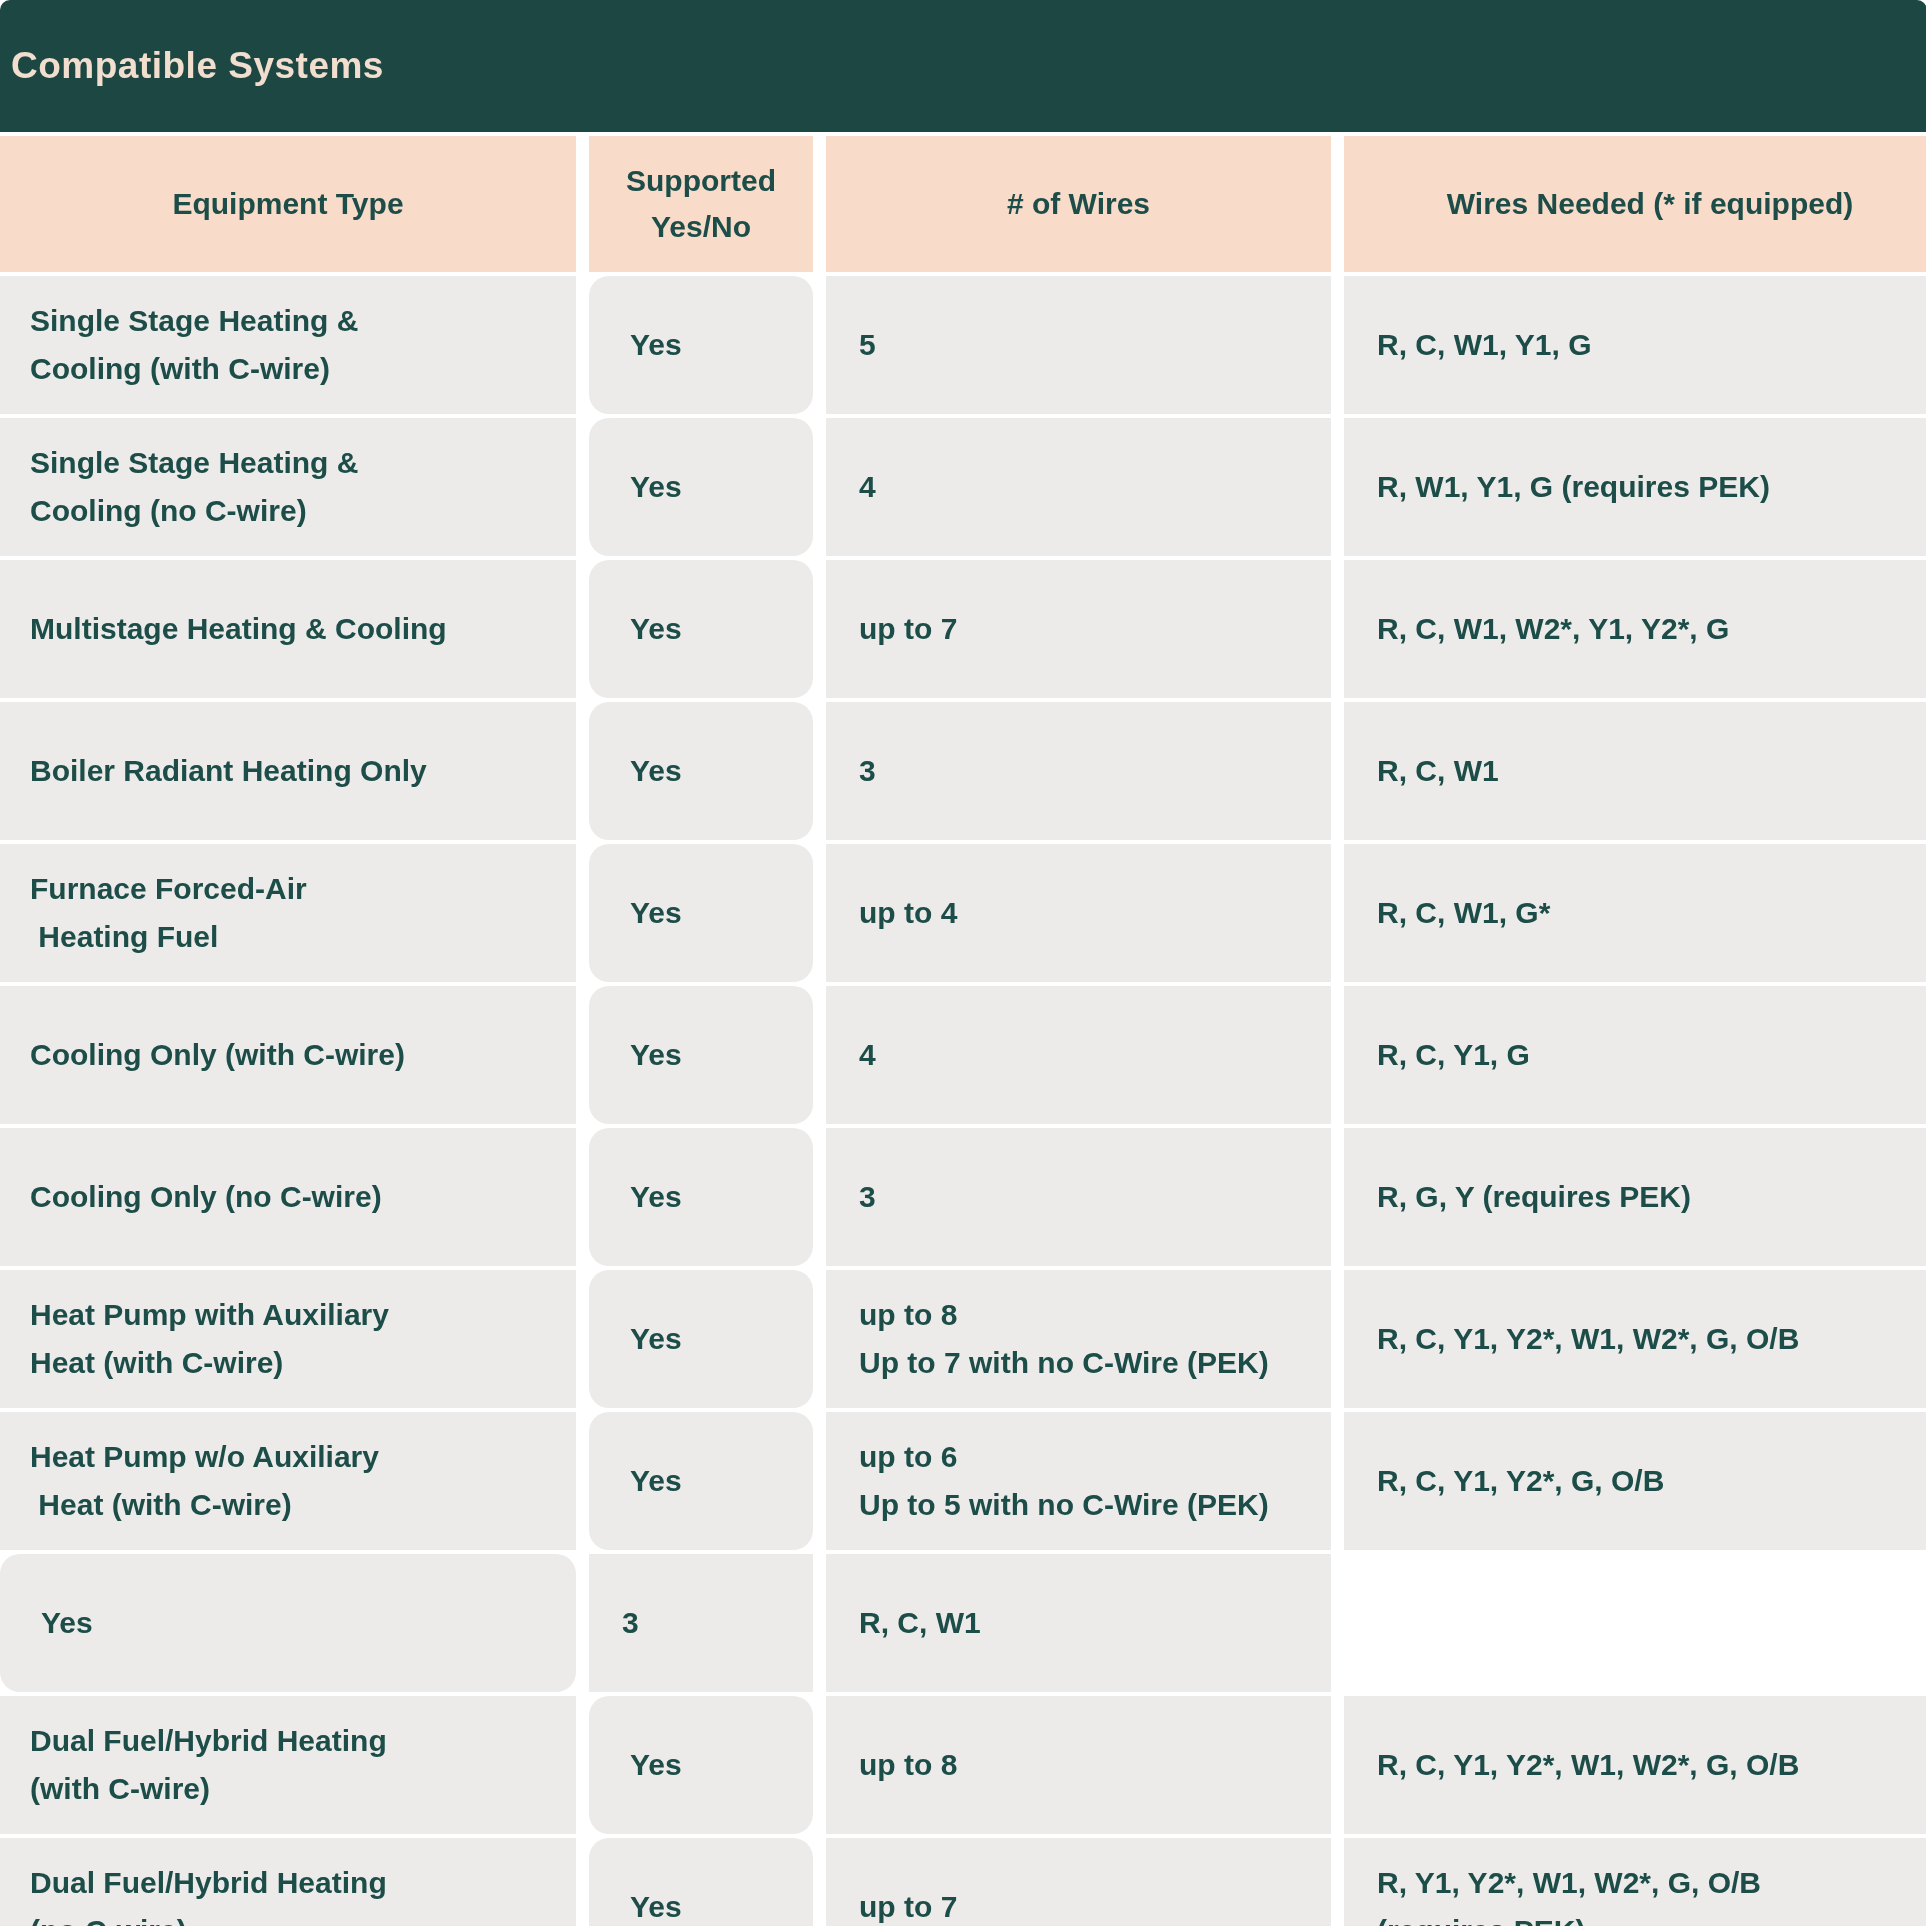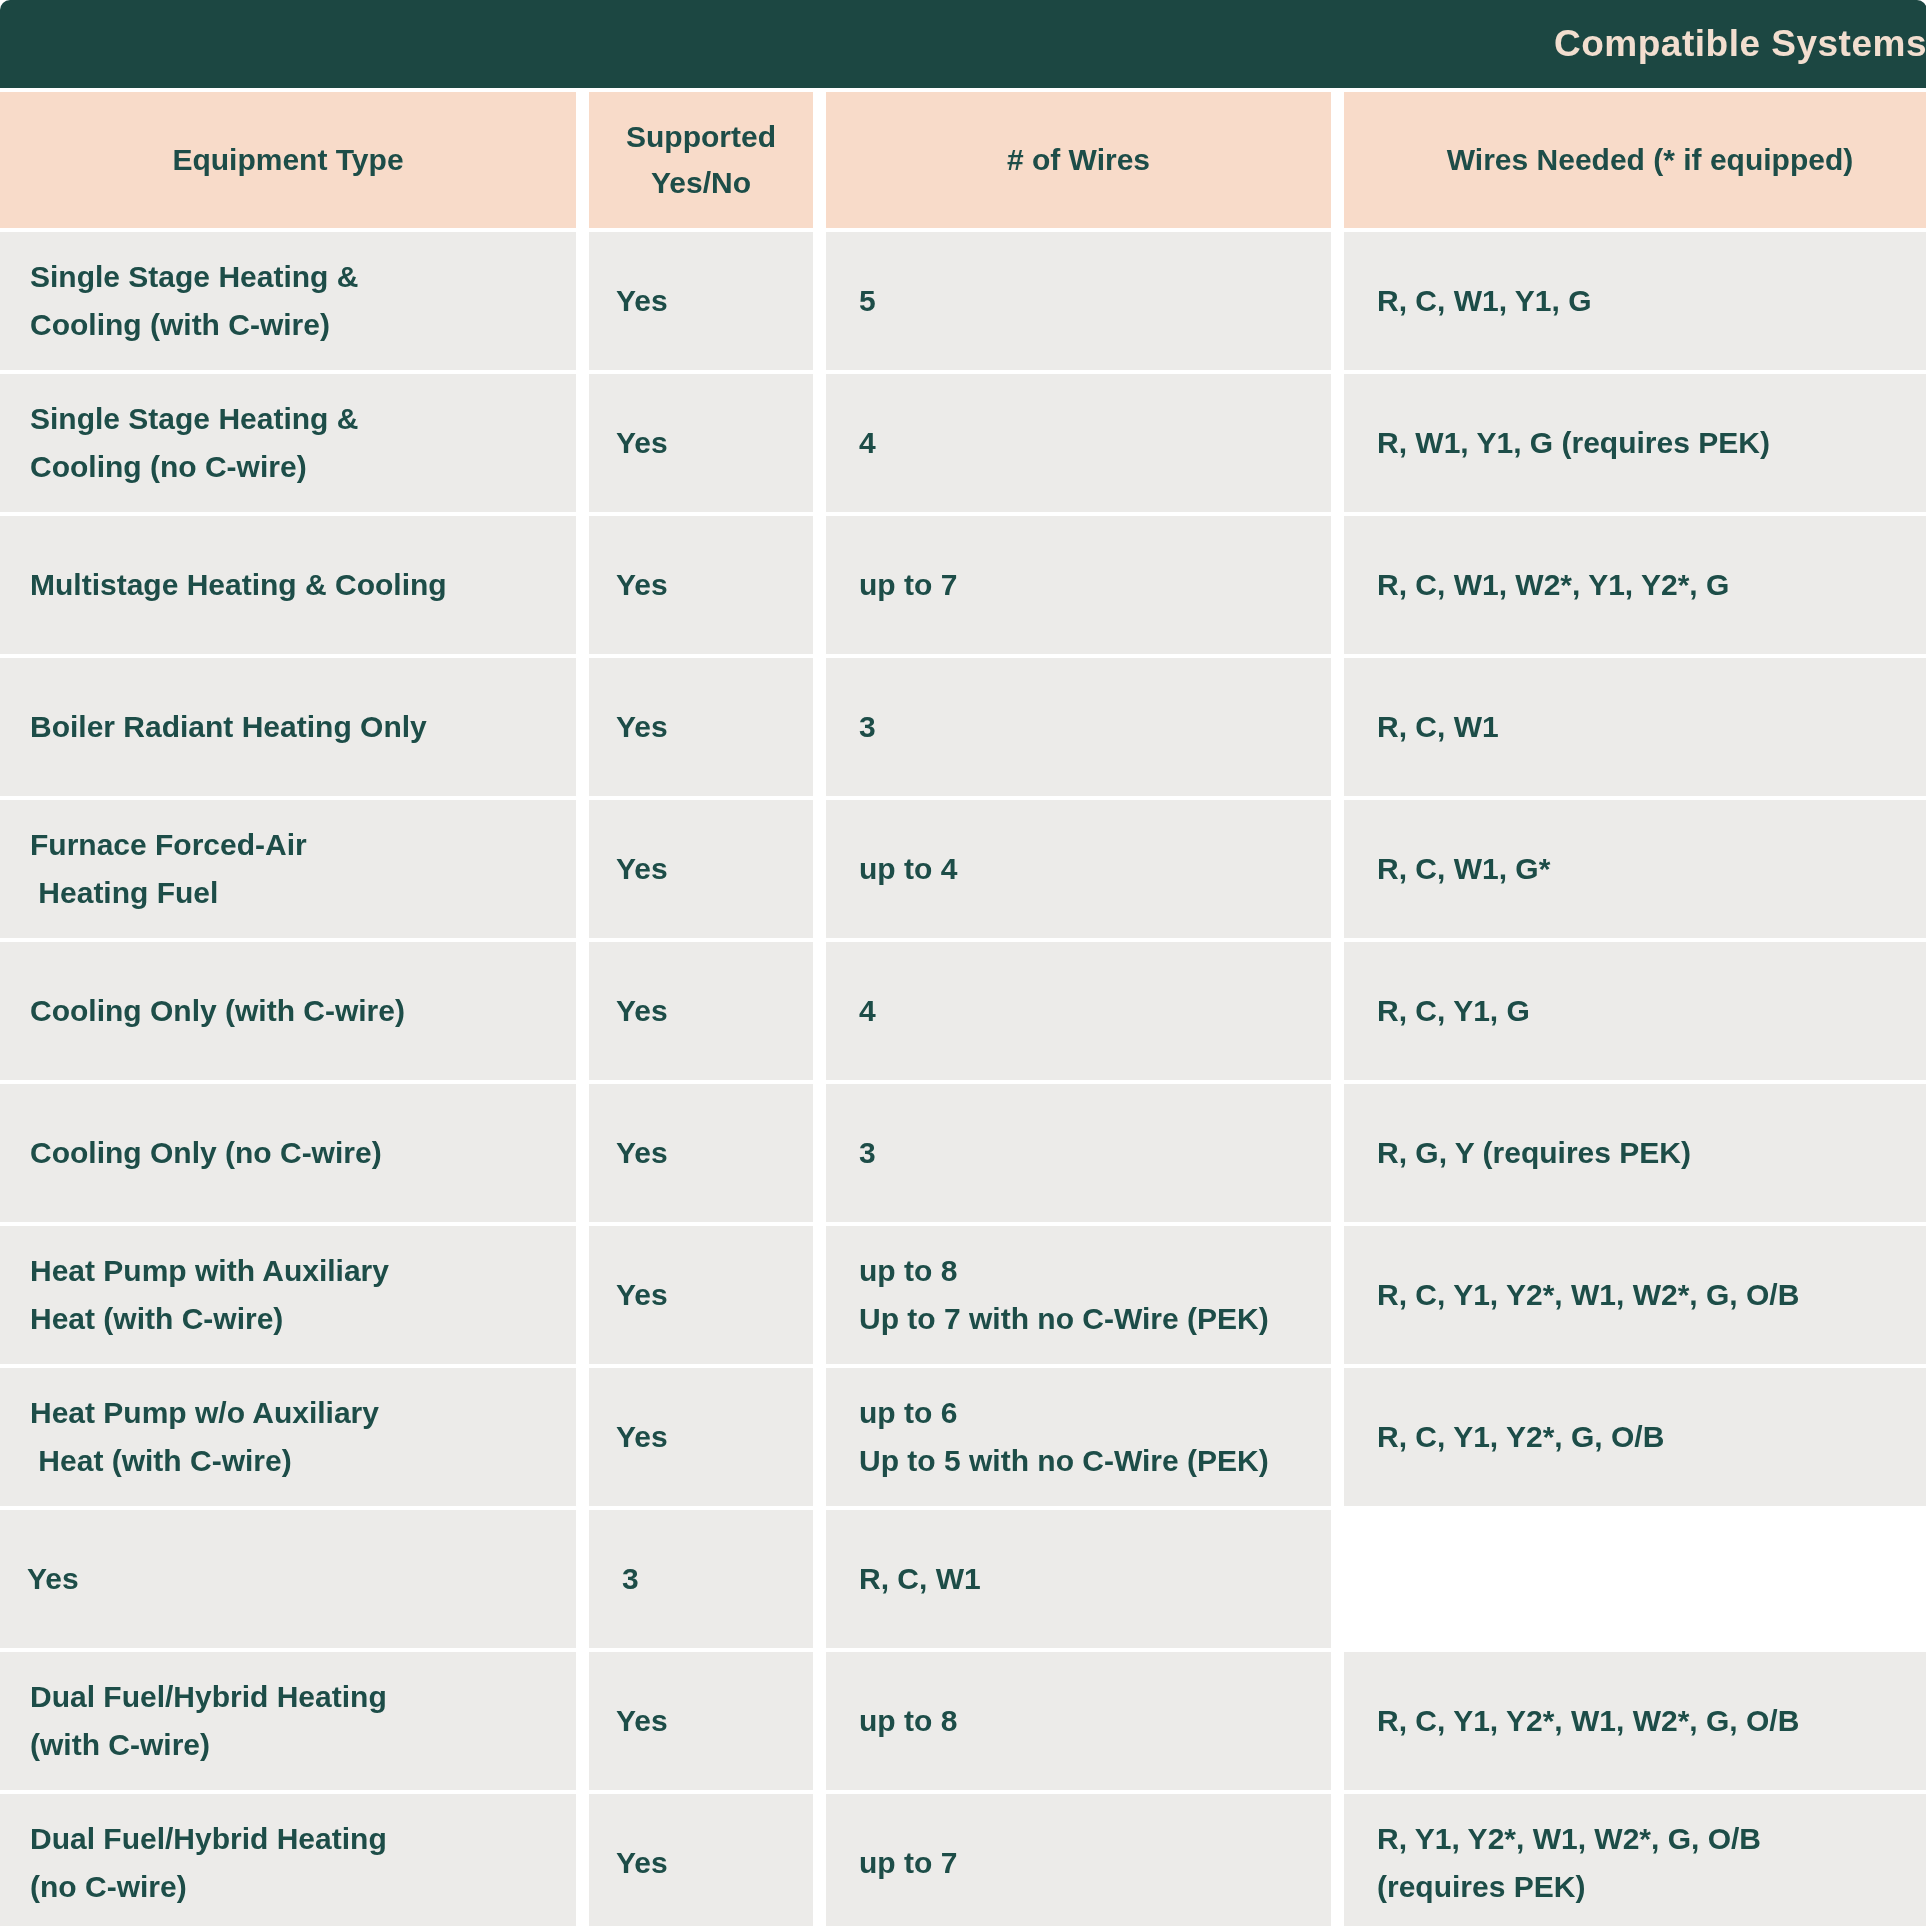--- a/index.html
+++ b/index.html
@@ -7,25 +7,26 @@
     --title-text:#F2DECF;
     --header-bg:#F8DBC9;
     --row-bg:#ECEBE9;
     --text:#1D4D48;
     --divider:#FFFFFF;
   }
   *{box-sizing:border-box;margin:0;padding:0;}
   html,body{width:1927px;height:1927px;overflow:hidden;background:var(--divider);}
   body{font-family:"Liberation Sans", sans-serif;font-weight:bold;color:var(--text);}
   .title-bar{
-    height:88px;
+    height:132px;
     background:var(--title-bar);
     border-radius:10px 10px 0 0;
-    display:flex;align-items:center;justify-content:flex-end;
+    display:flex;align-items:center;justify-content:flex-start;
     margin-bottom:4px;
+    padding-left:11px;
   }
   .title-bar h1{
     color:var(--title-text);
     font-size:37px;
     letter-spacing:0.5px;
   }
   .row{
     display:grid;
     grid-template-columns:576px 224px 505px 612px;
     column-gap:13px;
@@ -43,21 +44,21 @@
     height:136px;
     justify-content:center;
     text-align:center;
     line-height:46px;
   }
   .data-row .cell{
     background:var(--row-bg);
     height:138px;
   }
   .data-row .c1{padding-left:30px;padding-right:20px;}
-  .data-row .c2{padding-left:27px;}
+  .data-row .c2{padding-left:41px;border-radius:20px;}
   .data-row .c3{padding-left:33px;padding-right:8px;}
   .data-row .c4{padding-left:33px;padding-right:16px;}
 </style>
 </head>
 <body>
 
 <div class="title-bar">
   <h1>Compatible Systems</h1>
 </div>
 

